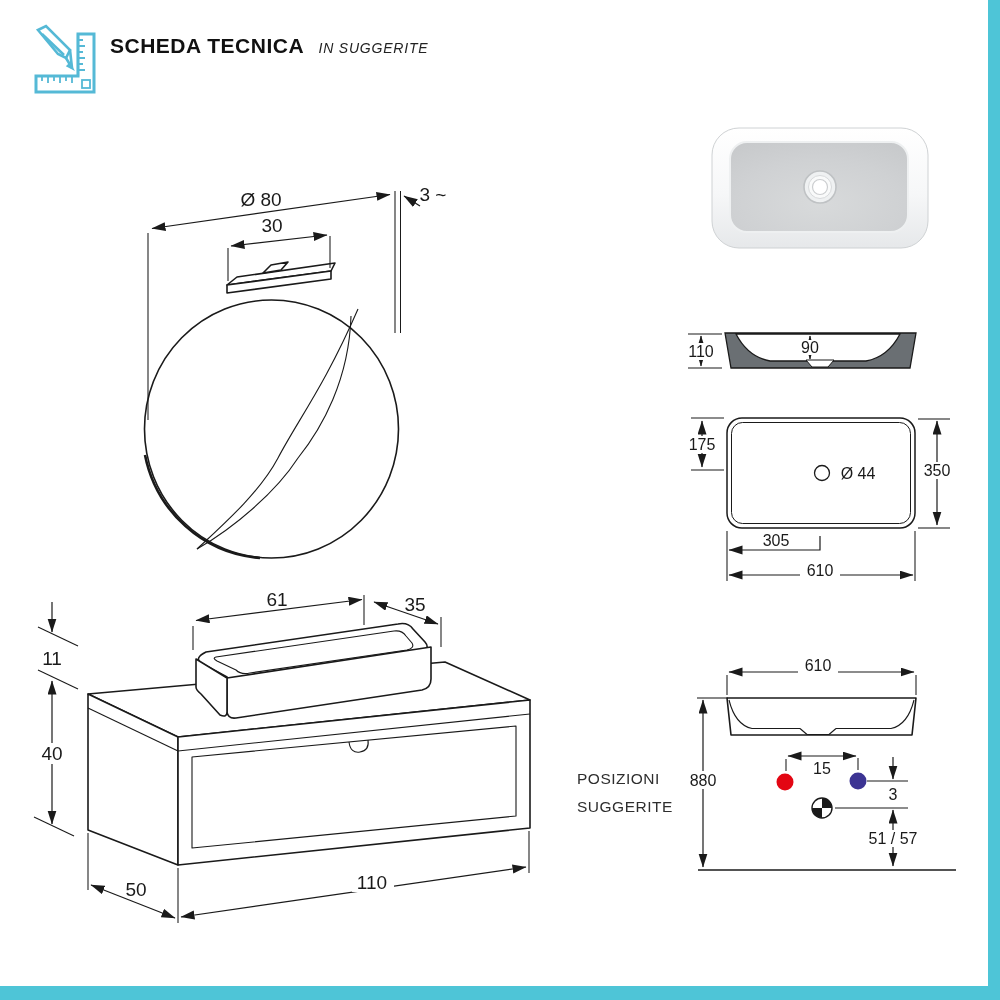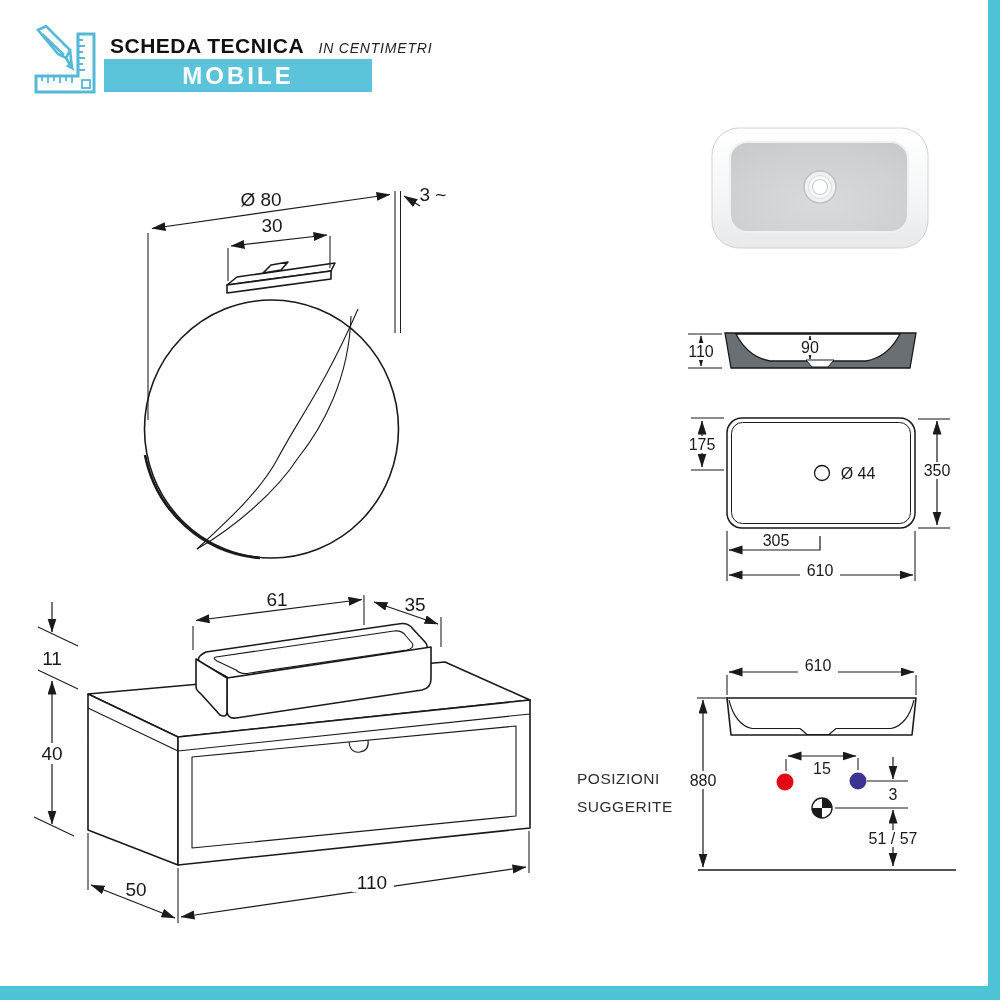--- a/index.html
+++ b/index.html
@@ -44,24 +44,21 @@
         </g>
         <g stroke-width="2.6">
           <path d="M8,6 L16,2 L40,26 L36,34 L28,30 Z" fill="#fff"></path>
           <path d="M12,10 L34,31 M36,34 L42,44 L40,26"></path>
           <path d="M40,40 L42,44 L38,42 Z" fill="#55b9d6"></path>
         </g>
       </svg>
     </div>
     <div id="title-line">
       <span class="t1">SCHEDA TECNICA</span>
-      <span class="t2">IN CENTIMETRI</span>
-    </div>
-    <div id="banner">
-      <span>MOBILE</span>
+      <span class="t2">IN SUGGERITE</span>
     </div>
   </div>
 
   <svg width="1000" height="1000" viewBox="0 0 1000 1000" style="position:absolute;left:0;top:0">
     <defs>
       <marker id="ar" markerWidth="15" markerHeight="10" refX="13.5" refY="4.5" orient="auto-start-reverse" markerUnits="userSpaceOnUse">
         <path d="M0,0 L14,4.5 L0,9 Z" fill="#1a1a1a"></path>
       </marker>
       <linearGradient id="rimG" x1="0" y1="0" x2="0" y2="1">
         <stop offset="0" stop-color="#ffffff"></stop>

